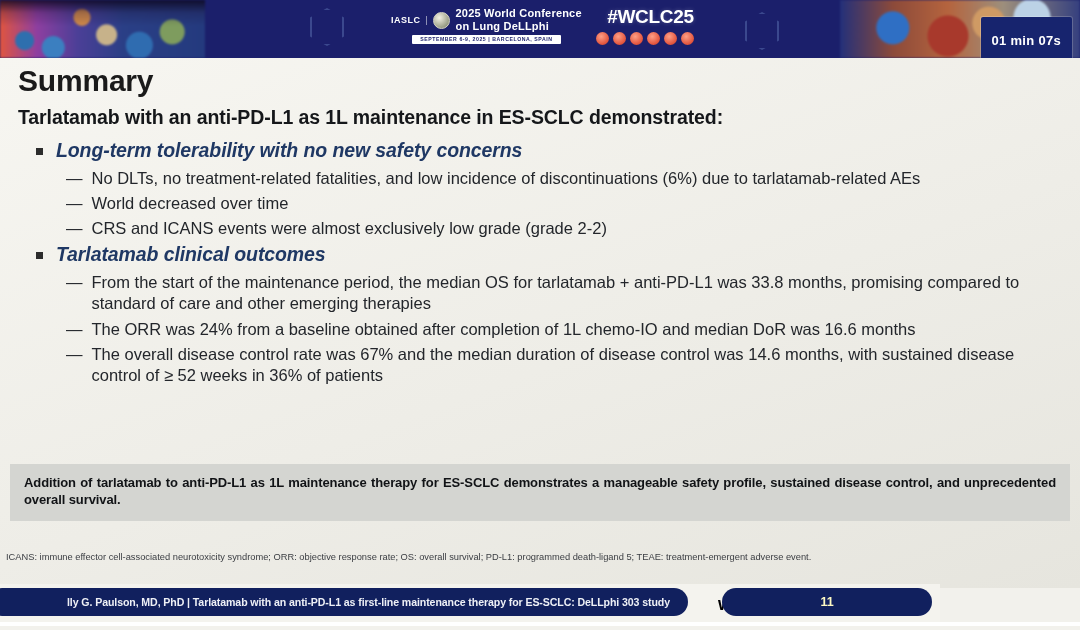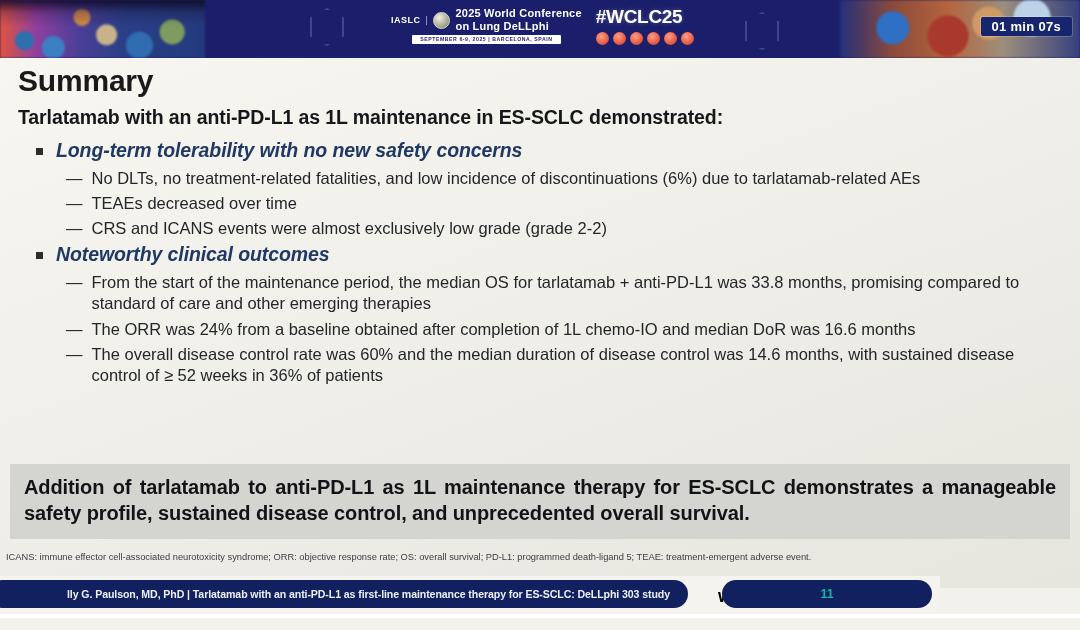--- a/index.html
+++ b/index.html
@@ -63,35 +63,35 @@
   }
   .conf-title {
     color: #fff; font-size: 11px; font-weight: bold; line-height: 1.18;
     letter-spacing: .2px;
   }
   .conf-dates {
     background: #fff; color: #1b1f6b; font-size: 5.2px; font-weight: bold;
     letter-spacing: .55px; padding: 1.5px 8px; border-radius: 1px;
     white-space: nowrap;
   }
-  .hash-block { display: flex; flex-direction: column; align-items: flex-start; gap: 4px; }
+  .hash-block { display: flex; flex-direction: column; align-items: flex-end; gap: 4px; }
   .hashtag {
     color: #fff; font-size: 19px; font-weight: bold; letter-spacing: -.3px;
     text-shadow: 0 0 4px rgba(255,255,255,.25);
   }
   .social-row { display: flex; gap: 4px; }
   .social-dot {
     width: 13px; height: 13px; border-radius: 50%;
     background: radial-gradient(circle at 40% 35%, #ff9f86, #e4573f 65%, #b83b28);
   }
   .timer {
     position: absolute; right: 8px; top: 17px;
     background: #17246e; color: #fff;
     font-size: 13px; font-weight: bold; letter-spacing: .3px;
-    padding: 2px 11px; border-radius: 2px;
+    padding: 16px 11px; border-radius: 2px;
     box-shadow: 0 0 0 1px rgba(255,255,255,.18);
   }
 
   
   .slide {
     position: absolute; top: 58px; left: 0; width: 1080px; height: 530px;
     background: linear-gradient(160deg, #f7f6f1 0%, #eeede7 55%, #e6e5de 100%);
     padding: 6px 16px 0 16px;
   }
   .slide-title {
@@ -119,33 +119,33 @@
     font-size: 16.5px; color: #23262b; line-height: 1.28;
   }
   .dash { flex: none; color: #23262b; }
   .bullet-l2-text { max-width: 985px; }
 
   
   .callout {
     position: absolute; left: 10px; top: 406px;
     width: 1060px; padding: 11px 14px 13px 14px;
     background: #d4d5d1;
-    font-size: 20px; font-weight: bold; color: #111316;
+    font-size: 13px; font-weight: bold; color: #111316;
     line-height: 1.28; text-align: justify; letter-spacing: -.1px;
   }
 
   
   .footnotes {
     position: absolute; left: 6px; top: 492px; width: 1070px;
     font-size: 9.3px; color: #3a3d42; line-height: 1.55;
   }
 
   
   .footbar {
-    position: absolute; left: 0; bottom: 12px; width: 940px; height: 42px;
+    position: absolute; left: 0; bottom: 4px; width: 940px; height: 42px;
     background: #f4f3ee;
   }
   .foot-pill {
     position: absolute; left: -12px; top: 4px;
     height: 28px; width: 700px;
     background: #11205e; border-radius: 14px;
     display: flex; align-items: center; justify-content: flex-end;
     padding-right: 18px;
   }
   .foot-pill span {
@@ -154,21 +154,21 @@
   }
   .foot-url {
     position: absolute; left: 718px; top: 10px;
     color: #000000; font-size: 18px; font-weight: bold; letter-spacing: -.2px;
   }
   .page-pill {
     position: absolute; right: 8px; top: 4px;
     width: 210px; height: 28px; background: #11205e; border-radius: 14px;
     display: flex; align-items: center; justify-content: center;
   }
-  .page-pill span { color: #14b8a6; font-size: 12.5px; font-weight: bold; }
+  .page-pill span { color: #fef9c3; font-size: 12.5px; font-weight: bold; }
   .bottom-strip {
     position: absolute; left: 0; bottom: 0; width: 1080px; height: 4px;
     background: #ffffff;
   }
 </style>
 </head>
 <body>
 
 <div id="root">
 
@@ -219,44 +219,44 @@
       <div class="bullet-l1">
         <span class="sq"></span>
         <span class="bullet-l1-text">Long-term tolerability with no new safety concerns</span>
       </div>
       <div class="bullet-l2">
         <span class="dash">—</span>
         <span class="bullet-l2-text">No DLTs, no treatment-related fatalities, and low incidence of discontinuations (6%) due to tarlatamab-related AEs</span>
       </div>
       <div class="bullet-l2">
         <span class="dash">—</span>
-        <span class="bullet-l2-text">TEAEs decreased over time</span>
+        <span class="bullet-l2-text">World decreased over time</span>
       </div>
       <div class="bullet-l2">
         <span class="dash">—</span>
         <span class="bullet-l2-text">CRS and ICANS events were almost exclusively low grade (grade 2-2)</span>
       </div>
     </div>
 
     <div class="bullet-group">
       <div class="bullet-l1">
         <span class="sq"></span>
-        <span class="bullet-l1-text">Noteworthy clinical outcomes</span>
+        <span class="bullet-l1-text">Tarlatamab clinical outcomes</span>
       </div>
       <div class="bullet-l2">
         <span class="dash">—</span>
         <span class="bullet-l2-text">From the start of the maintenance period, the median OS for tarlatamab + anti-PD-L1 was 33.8 months, promising compared to standard of care and other emerging therapies</span>
       </div>
       <div class="bullet-l2">
         <span class="dash">—</span>
         <span class="bullet-l2-text">The ORR was 24% from a baseline obtained after completion of 1L chemo-IO and median DoR was 16.6 months</span>
       </div>
       <div class="bullet-l2">
         <span class="dash">—</span>
-        <span class="bullet-l2-text">The overall disease control rate was 60% and the median duration of disease control was 14.6 months, with sustained disease control of ≥ 52 weeks in 36% of patients</span>
+        <span class="bullet-l2-text">The overall disease control rate was 67% and the median duration of disease control was 14.6 months, with sustained disease control of ≥ 52 weeks in 36% of patients</span>
       </div>
     </div>
 
     <div class="callout">Addition of tarlatamab to anti-PD-L1 as 1L maintenance therapy for ES-SCLC demonstrates a manageable safety profile, sustained disease control, and unprecedented overall survival.</div>
 
     <div class="footnotes">
       <div>ICANS: immune effector cell-associated neurotoxicity syndrome; ORR: objective response rate; OS: overall survival; PD-L1: programmed death-ligand 5; TEAE: treatment-emergent adverse event.</div>
     </div>
   </div>
 

